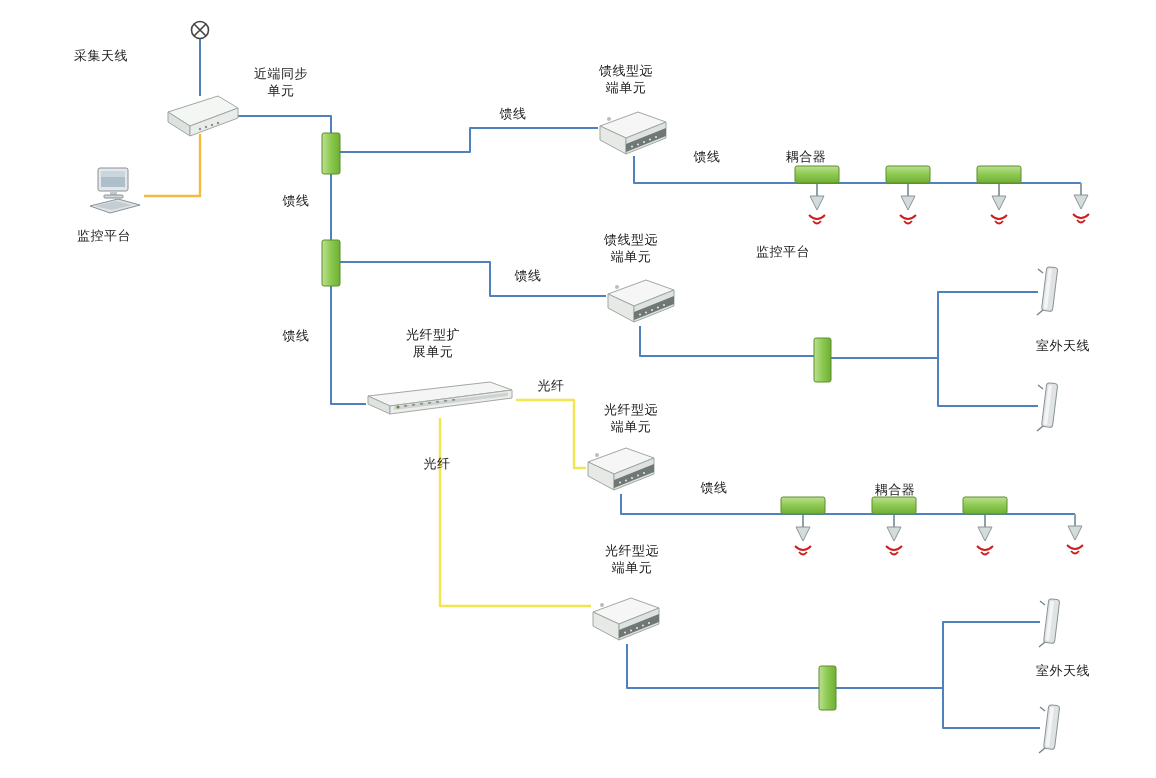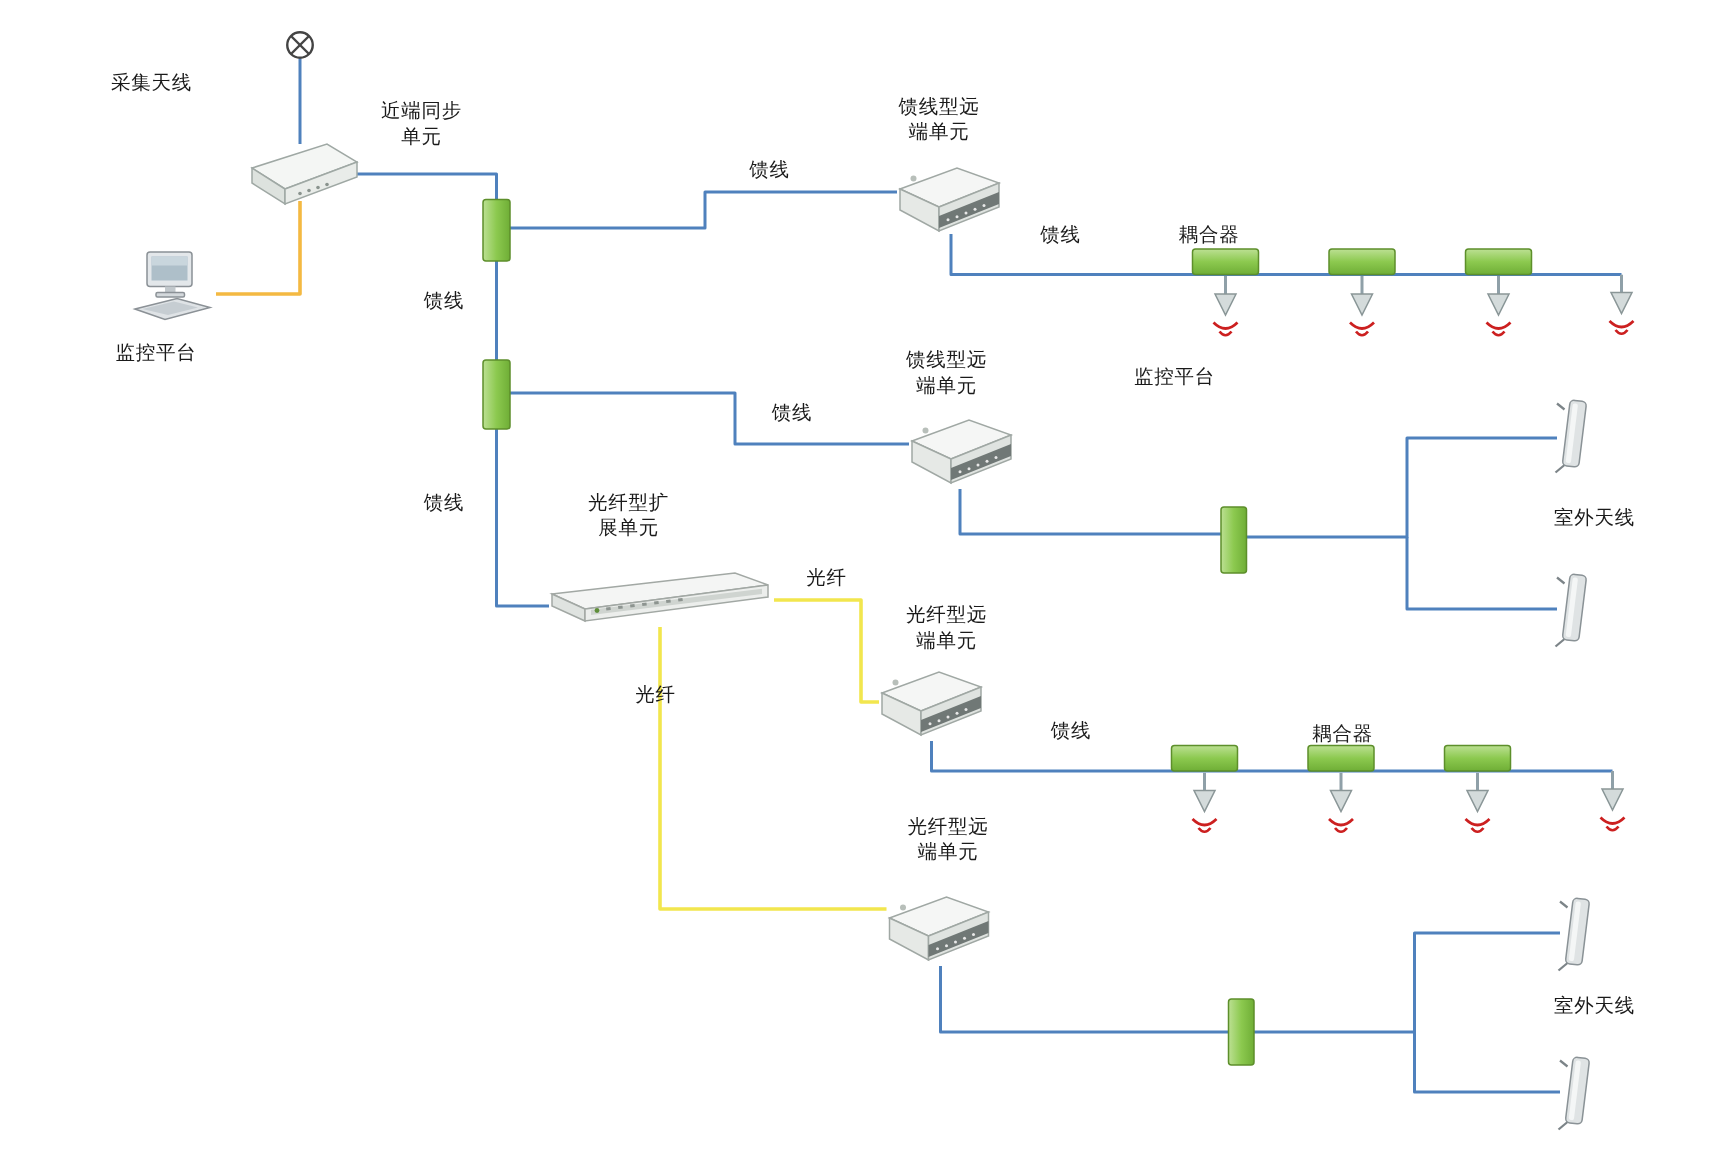--- a/index.html
+++ b/index.html
@@ -196,21 +196,21 @@
 <div class="lbl" style="left:806px;top:157px">耦合器</div>
 <div class="lbl" style="left:783px;top:252px">监控平台</div>
 
 <div class="lbl" style="left:296px;top:201px">馈线</div>
 <div class="lbl" style="left:528px;top:276px">馈线</div>
 <div class="lbl" style="left:631px;top:249px">馈线型远
 端单元</div>
 <div class="lbl" style="left:1063px;top:346px">室外天线</div>
 
 <div class="lbl" style="left:296px;top:336px">馈线</div>
-<div class="lbl" style="left:419px;top:344px">光纤型扩
+<div class="lbl" style="left:433px;top:344px">光纤型扩
 展单元</div>
 <div class="lbl" style="left:551px;top:386px">光纤</div>
 <div class="lbl" style="left:631px;top:419px">光纤型远
 端单元</div>
 <div class="lbl" style="left:437px;top:464px">光纤</div>
 
 <div class="lbl" style="left:714px;top:488px">馈线</div>
 <div class="lbl" style="left:895px;top:490px">耦合器</div>
 <div class="lbl" style="left:632px;top:560px">光纤型远
 端单元</div>

